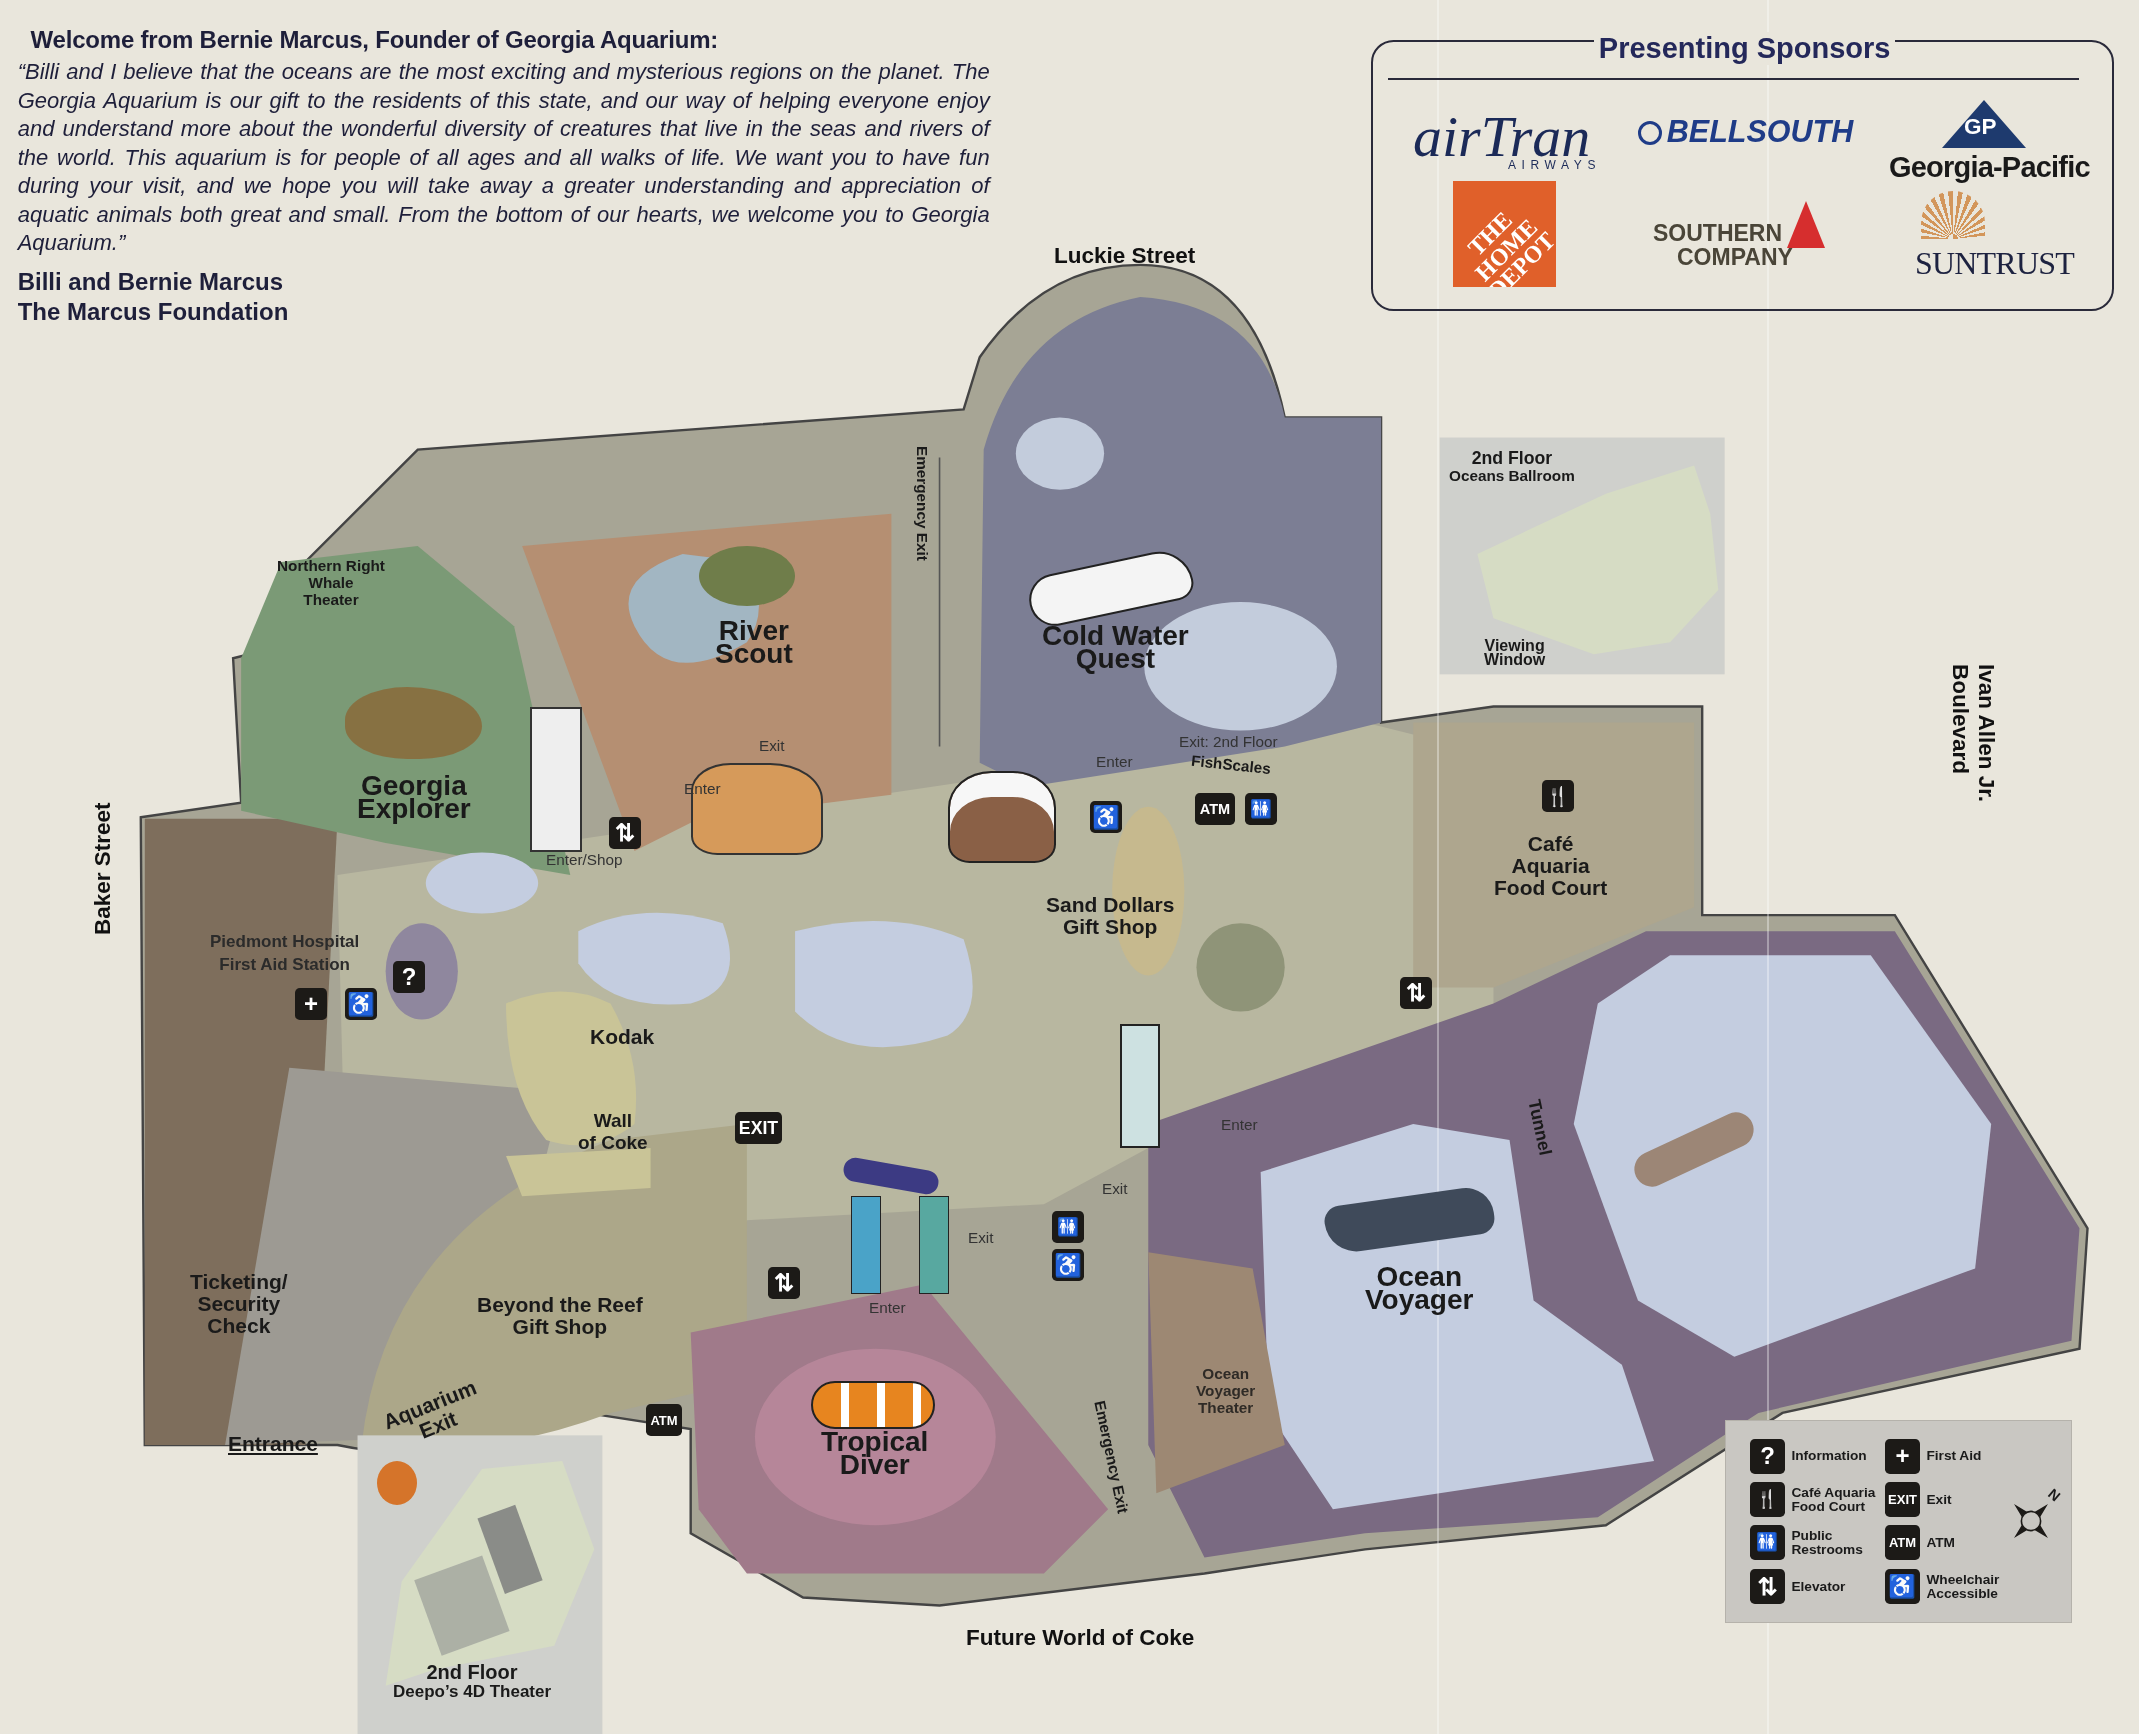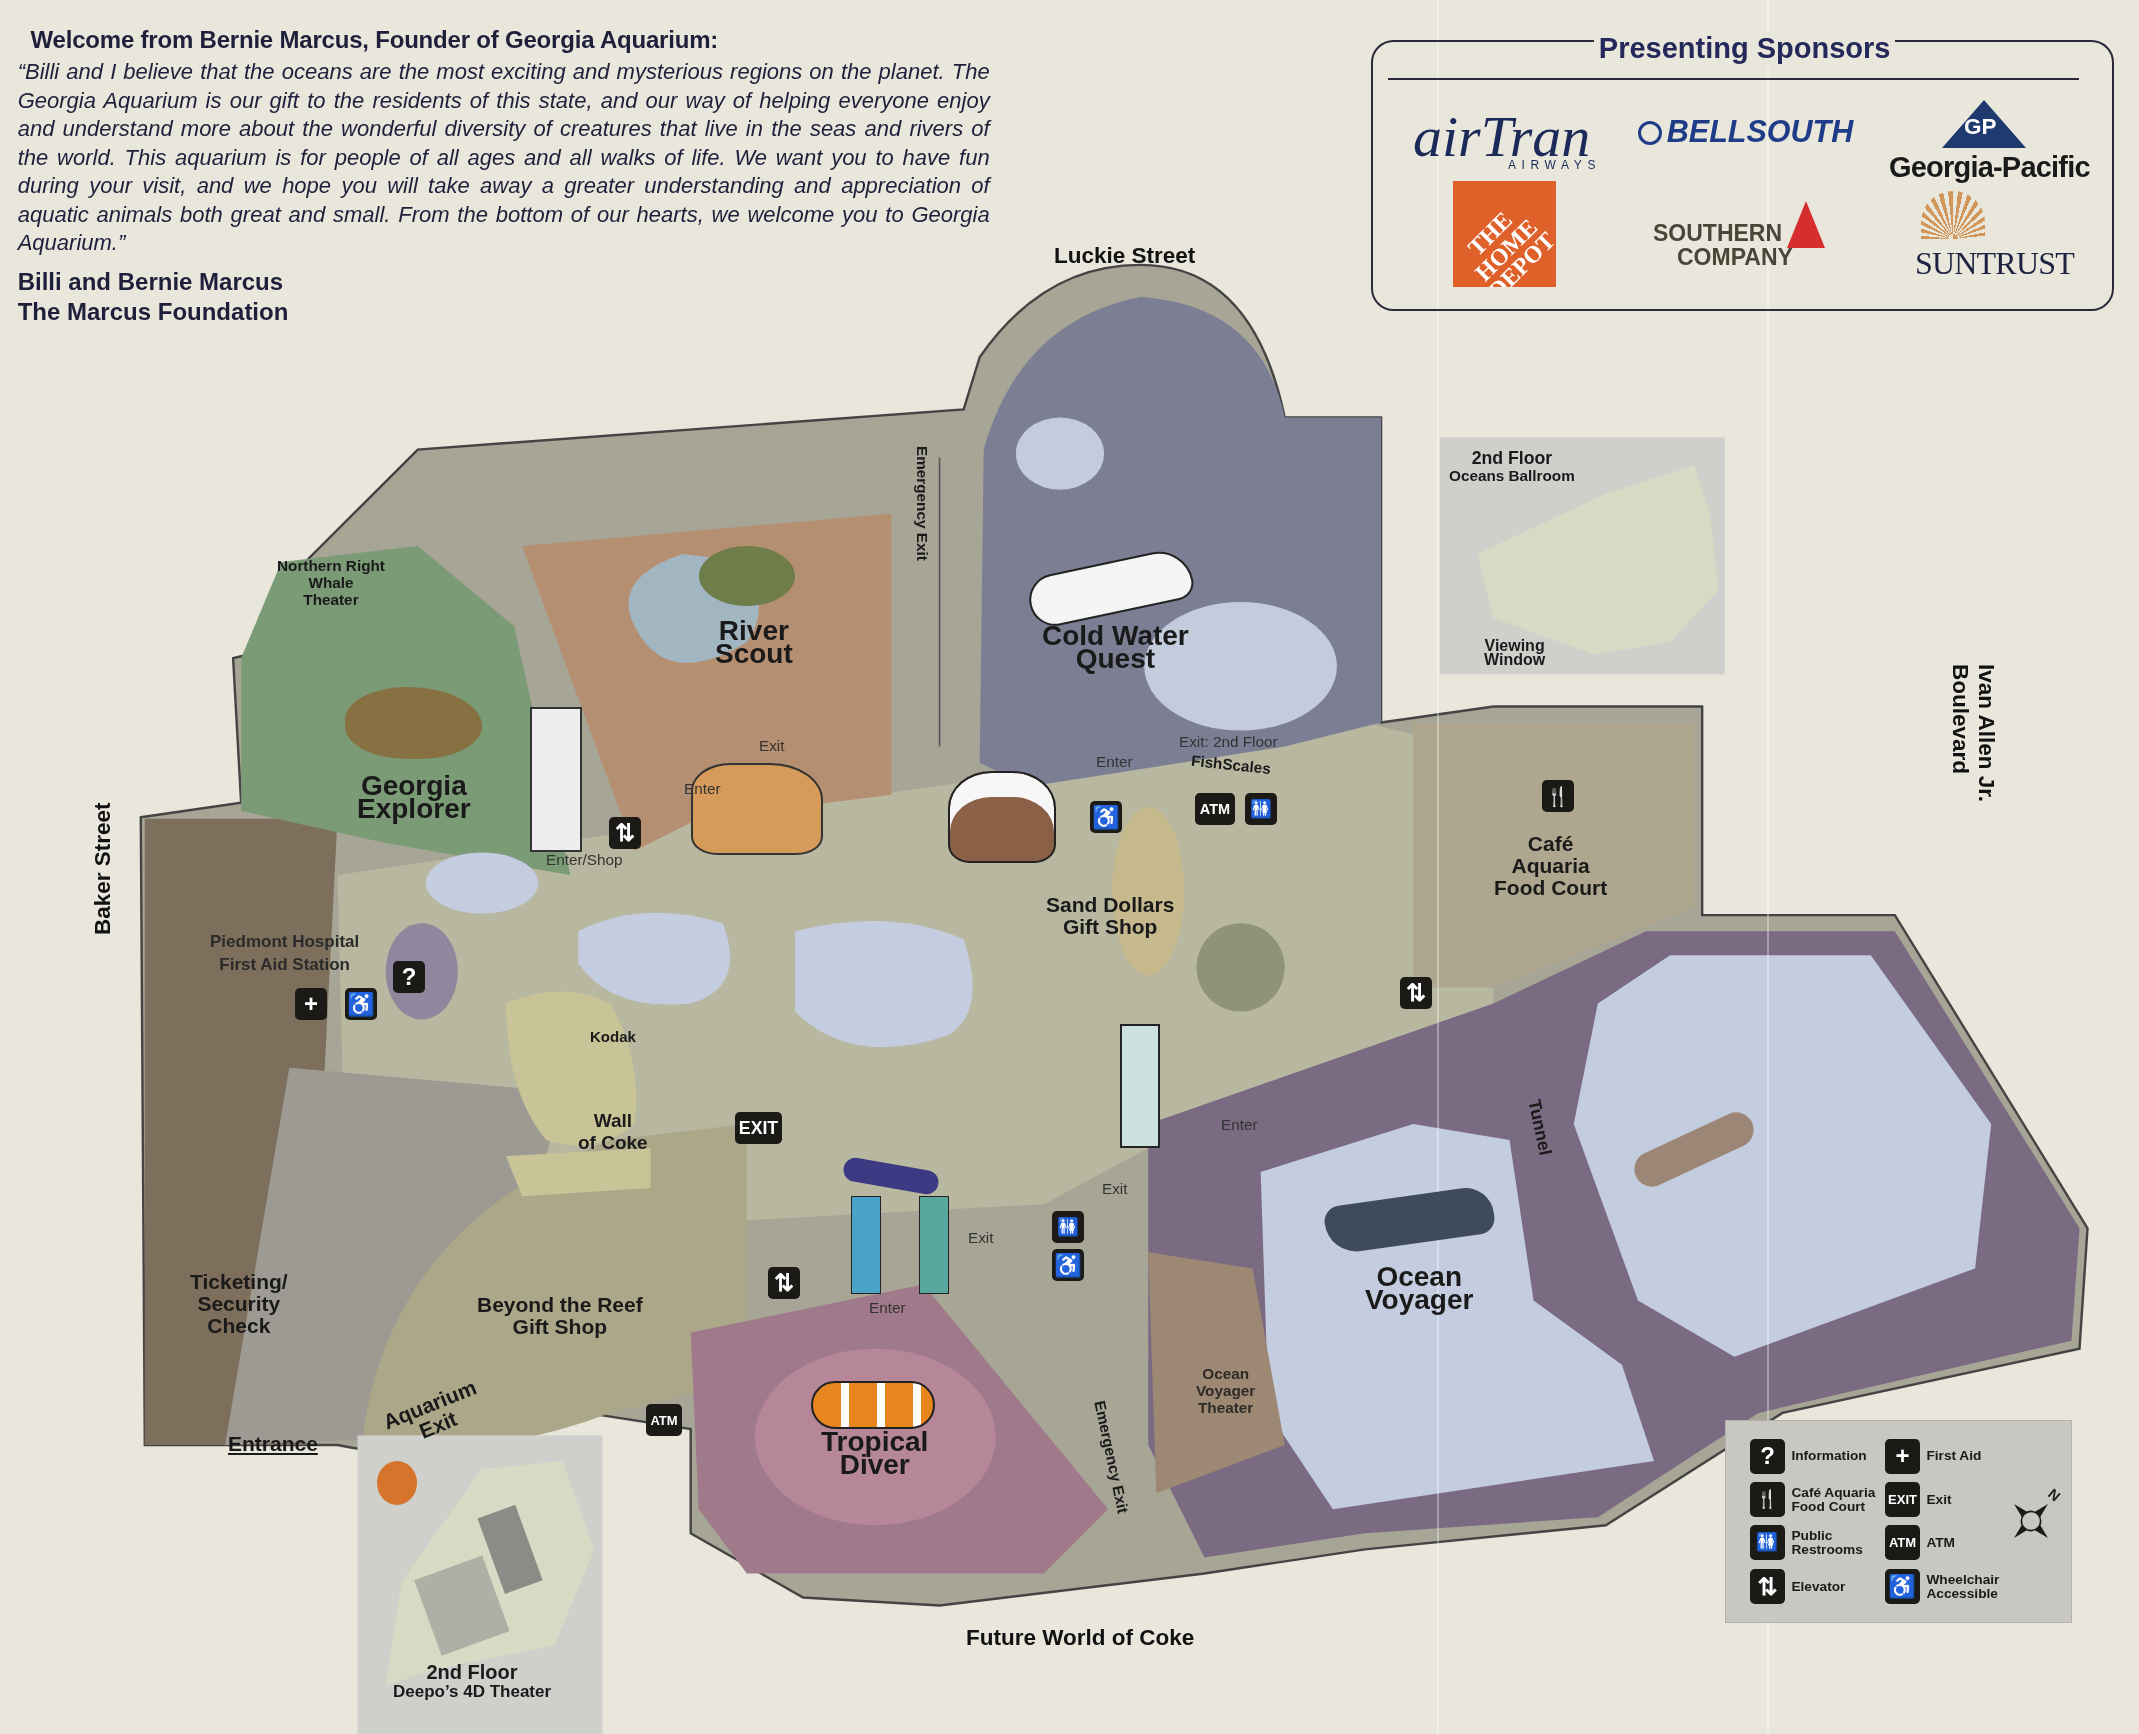--- a/index.html
+++ b/index.html
@@ -191,21 +191,21 @@
 
 <div class="lbl sm" style="left:277px;top:557px;">
   <div>Northern Right</div>
   <div>Whale</div>
   <div>Theater</div>
 </div>
 <div class="lbl sm" style="left:210px;top:931px;font-size:17px;line-height:22.5px;color:#2b2b2b;">
   <div>Piedmont Hospital</div>
   <div>First Aid Station</div>
 </div>
-<div class="lbl med" style="left:590px;top:1026px;font-size:15px;">Kodak</div>
+<div class="lbl med" style="left:590px;top:1026px;font-size:21px;">Kodak</div>
 <div class="lbl med" style="left:578px;top:1110px;font-size:19px;">
   <div>Wall</div>
   <div>of Coke</div>
 </div>
 <div class="lbl med" style="left:1046px;top:894px;">
   <div>Sand Dollars</div>
   <div>Gift Shop</div>
 </div>
 <div class="lbl med" style="left:1494px;top:833px;">
   <div>Café</div>

